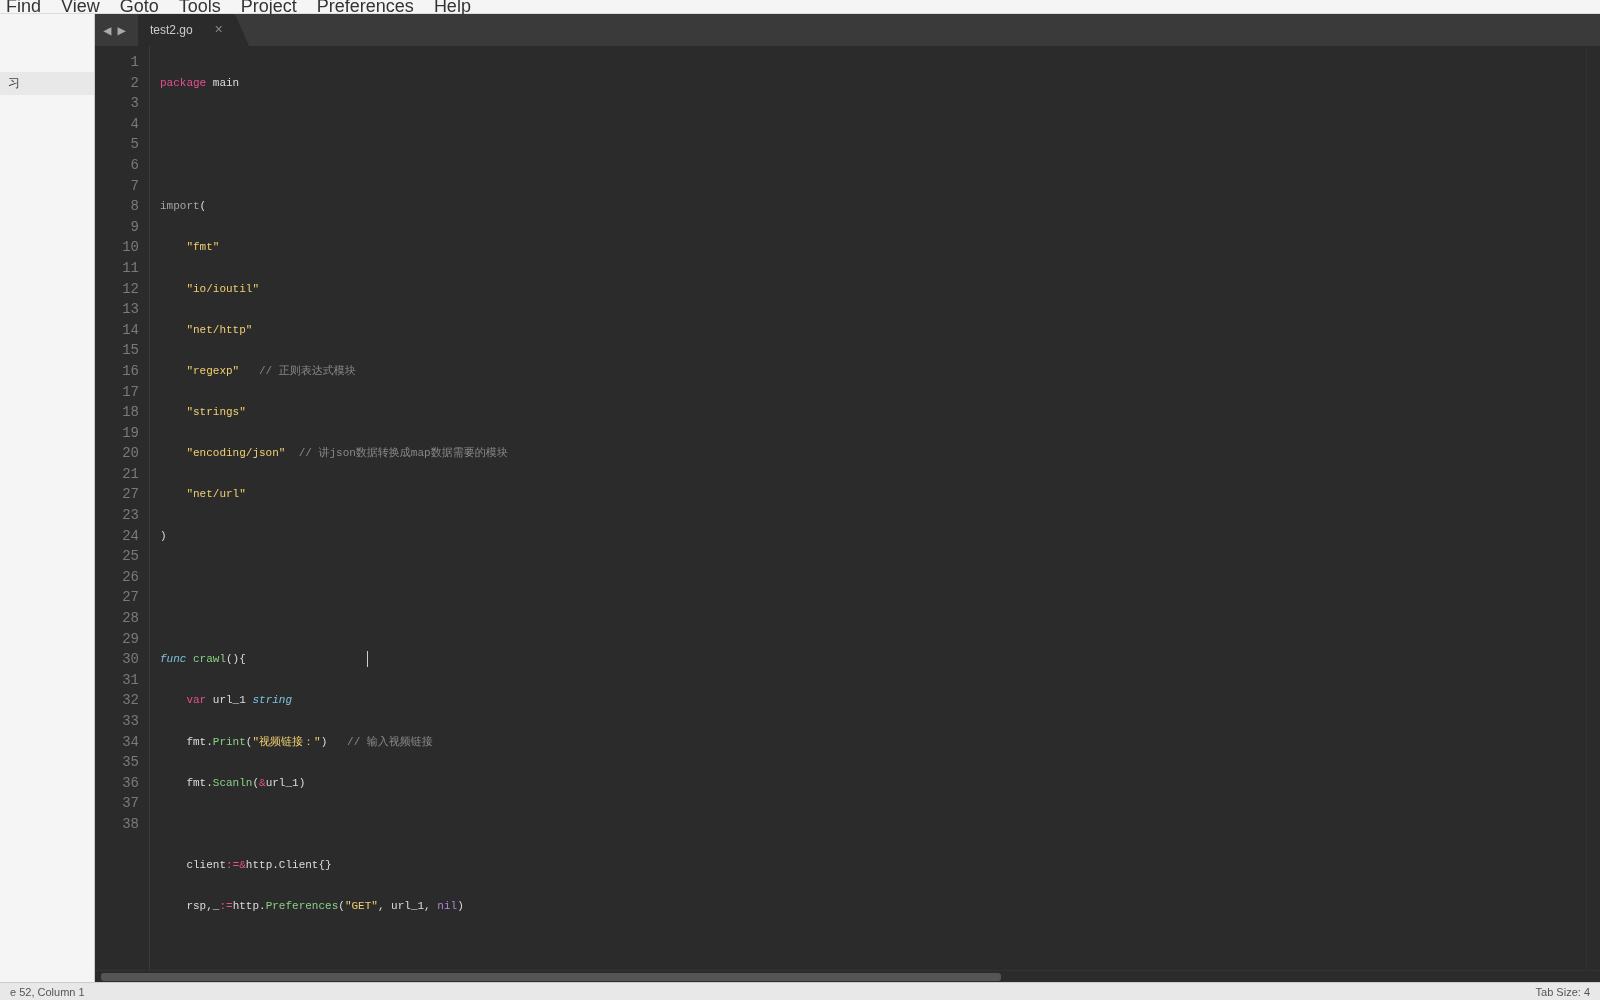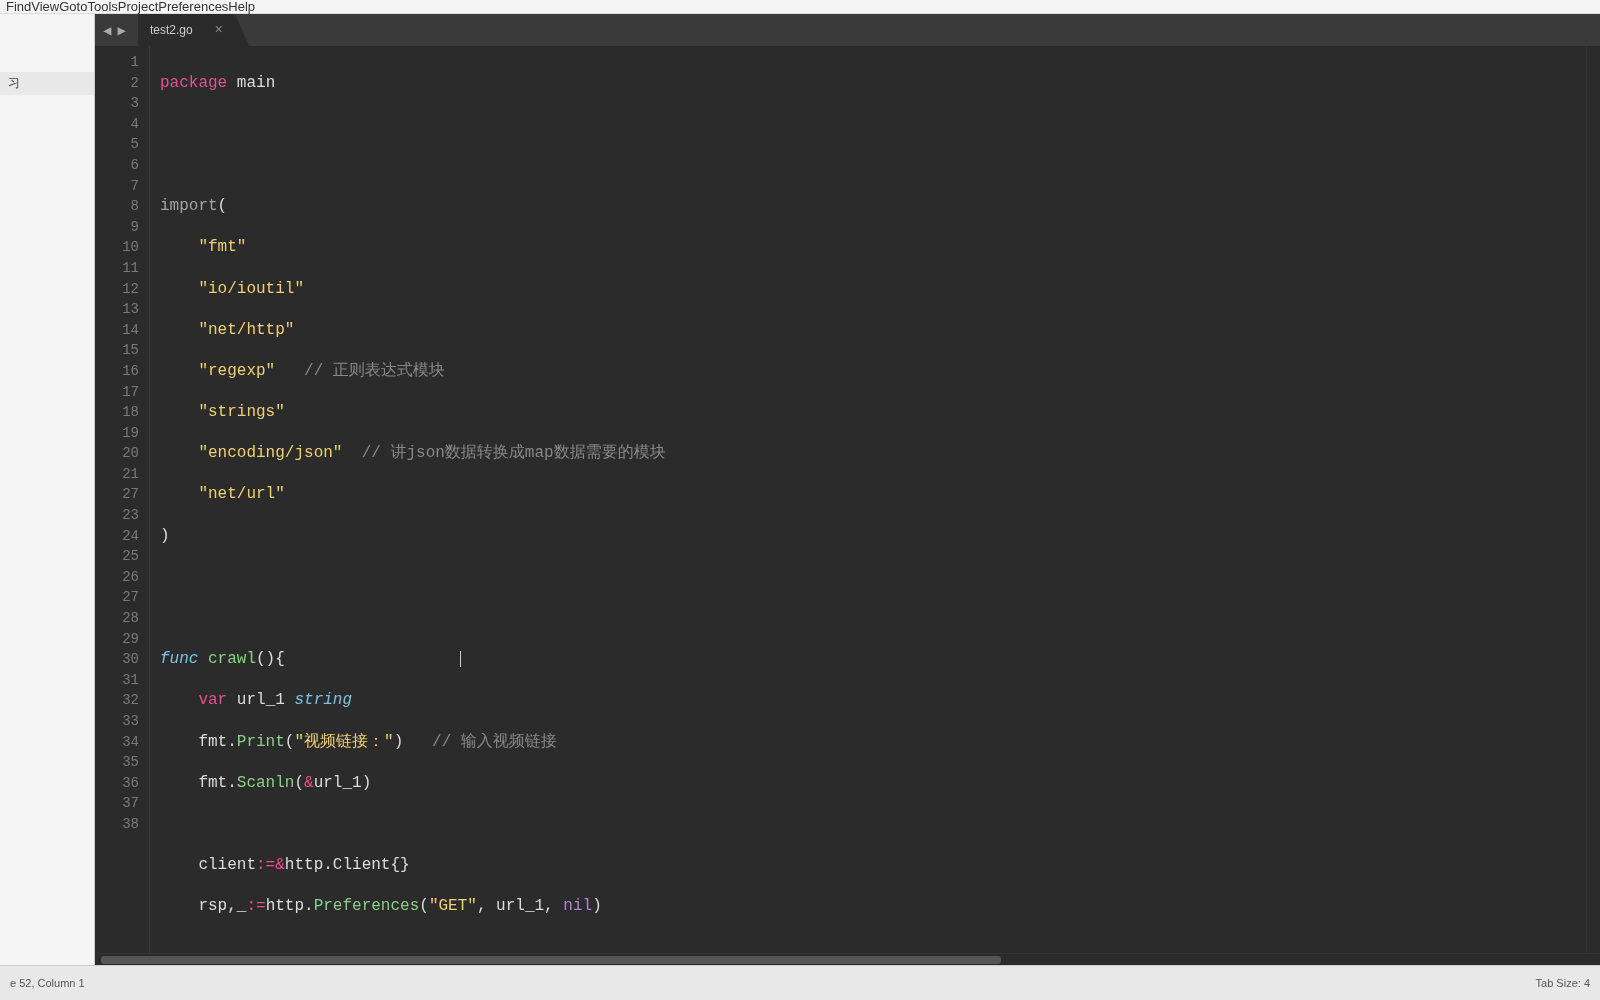--- a/index.html
+++ b/index.html
@@ -1,51 +1,51 @@
 <!DOCTYPE html>
 <html><head>
 <meta charset="utf-8">
 <style>
   *{margin:0;padding:0;box-sizing:border-box}
   html,body{width:1600px;height:1000px;overflow:hidden;font-family:Consolas,'Courier New',monospace;font-size:15px;background:#e8e8e8}
   .app{display:flex;flex-direction:column;width:100%;height:100%}
-  .menubar{height:14px;background:#f5f5f5;border-bottom:1px solid #ddd;display:flex;align-items:center;padding:0 6px;font-family:-apple-system,Segoe UI,sans-serif;font-size:13px;color:#333;gap:0}
+  .menubar{height:14px;background:#f5f5f5;border-bottom:1px solid #ddd;display:flex;align-items:center;padding:0 6px;font-family:-apple-system,Segoe UI,sans-serif;font-size:18px;color:#333;gap:20px}
   .menubar span{cursor:default}
   .main{display:flex;flex:1;min-height:0}
   .side{width:95px;background:#f5f5f5;border-right:1px solid #ccc;position:relative}
   .side-item{position:absolute;left:0;right:0;padding:3px 8px;font-family:-apple-system,'Microsoft YaHei',sans-serif;font-size:12px;color:#444;background:#e8e8e8}
   .side-item.row1{top:58px}
   .editor{flex:1;display:flex;flex-direction:column;background:#2b2b2b;min-width:0}
   .tabbar{height:32px;background:#3a3a3a;display:flex;align-items:center;padding-left:6px}
   .navarrows{display:flex;gap:2px;margin-right:10px;color:#aaa;font-size:14px}
   .navarrows span{padding:2px}
   .tab{height:32px;display:flex;align-items:center;background:#2b2b2b;padding:12px 12px;gap:22px;border-top-left-radius:4px;border-top-right-radius:4px;position:relative}
   .tab::after{content:"";position:absolute;right:-14px;top:0;width:0;height:0;border-bottom:32px solid #2b2b2b;border-right:14px solid transparent}
   .tab-name{color:#ccc;font-family:-apple-system,Segoe UI,sans-serif;font-size:12px}
   .tab-close{color:#888;font-size:14px;line-height:1}
   .codewrap{flex:1;display:flex;min-height:0;overflow:hidden}
   .gutter{width:55px;background:#2b2b2b;text-align:right;color:#7a7a7a;padding:6px 10px 6px 0;font-size:14px;line-height:20.6px;user-select:none;border-right:1px solid #3a3a3a}
   .gutter div{height:20.6px}
-  .code{flex:1;padding:6px 0 6px 10px;color:#ddd;font-size:16px;line-height:20.6px;white-space:pre;overflow:hidden;position:relative}
+  .code{flex:1;padding:6px 0 6px 10px;color:#ddd;font-size:11px;line-height:20.6px;white-space:pre;overflow:hidden;position:relative}
   .code .ln{height:20.6px;display:block}
   .kw-import{color:#a3a3a3}
   .kw-package{color:#e6508f}
   .kw-func{color:#7ec3e0;font-style:italic}
   .kw-var{color:#e6508f}
   .kw-type{color:#7ec3e0;font-style:italic}
   .kw-nil{color:#b084d1}
   .fn{color:#89d185}
   .str{color:#f0d070}
   .cmt{color:#888}
   .op{color:#e6508f}
   .amp{color:#e6508f}
   .fname{color:#89d185}
   .caret{display:inline-block;width:1px;height:16px;background:#ccc;vertical-align:middle;margin-left:2px}
   .minimap{width:14px;background:#2b2b2b;border-left:1px solid #333}
-  .statusbar{height:35px;background:#e8e8e8;border-top:1px solid #ccc;display:flex;align-items:center;justify-content:space-between;padding:0 10px;font-family:-apple-system,Segoe UI,sans-serif;font-size:11px;color:#555}
+  .statusbar{height:18px;background:#e8e8e8;border-top:1px solid #ccc;display:flex;align-items:center;justify-content:space-between;padding:0 10px;font-family:-apple-system,Segoe UI,sans-serif;font-size:11px;color:#555}
   .statusbar .left,.statusbar .right{display:flex;gap:18px}
   .hscroll{height:12px;background:#2b2b2b;border-top:1px solid #333;position:relative}
   .hthumb{position:absolute;left:6px;top:2px;width:900px;height:8px;background:#555;border-radius:3px}
 </style>
 </head>
 <body>
 
 <div class="app">
   <div class="menubar">
     <span>Find</span>

